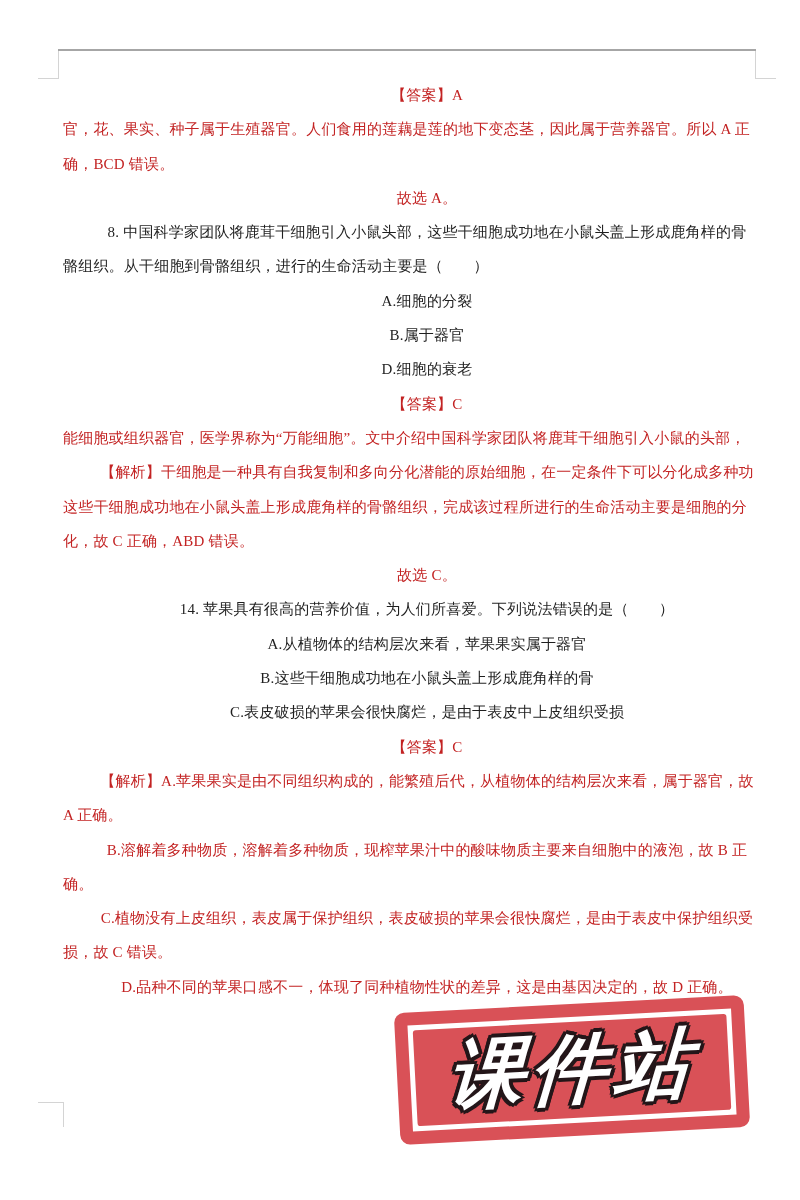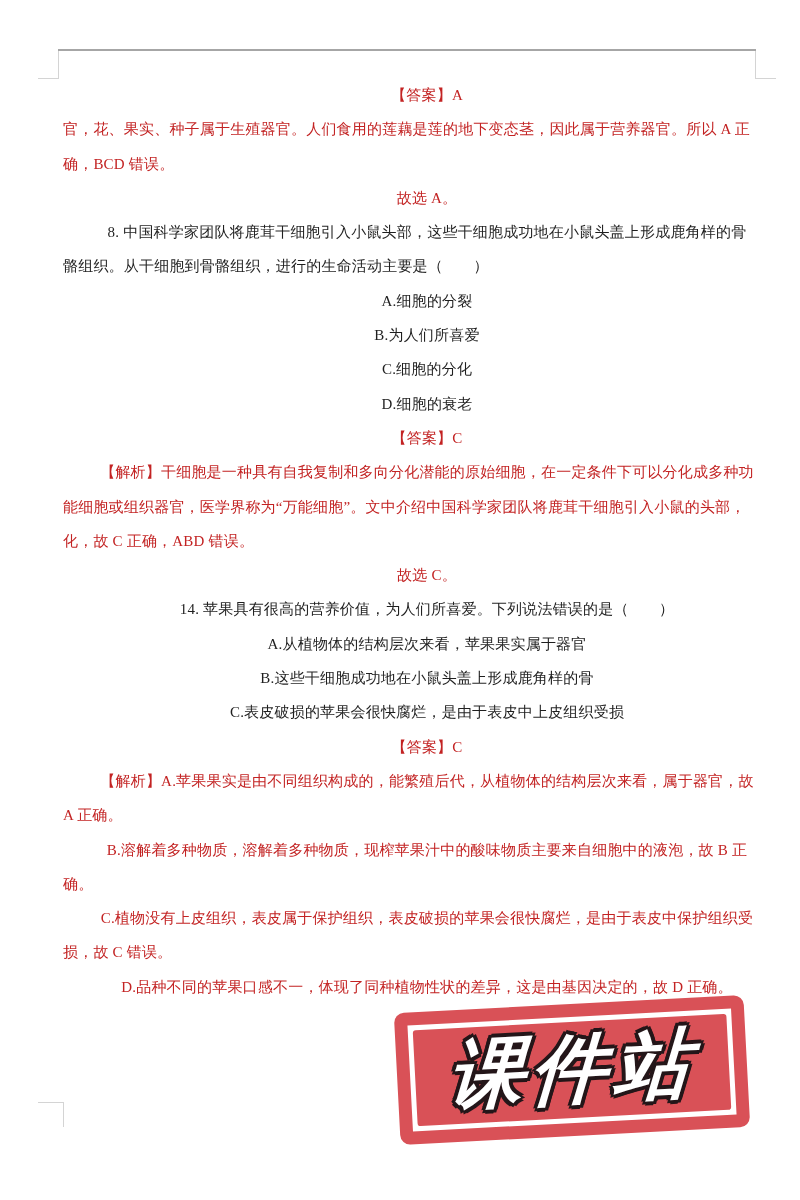--- a/index.html
+++ b/index.html
@@ -110,26 +110,26 @@
   <div class="mark m-bl-v"></div>
 
   <div class="text-flow">
       <div class="line red indent">【答案】A</div>
       <div class="line red">官，花、果实、种子属于生殖器官。人们食用的莲藕是莲的地下变态茎，因此属于营养器官。所以 A 正</div>
       <div class="line red">确，BCD 错误。</div>
       <div class="line red indent">故选 A。</div>
       <div class="line black indent">8. 中国科学家团队将鹿茸干细胞引入小鼠头部，这些干细胞成功地在小鼠头盖上形成鹿角样的骨</div>
       <div class="line black">骼组织。从干细胞到骨骼组织，进行的生命活动主要是（　　）</div>
       <div class="line black indent">A.细胞的分裂</div>
-      <div class="line black indent">B.为人们所喜爱</div>
-      <div class="line black indent">C.细胞的分化</div>
+      <div class="line black indent">B.属于器官</div>
       <div class="line black indent">D.细胞的衰老</div>
       <div class="line red indent">【答案】C</div>
+      <div class="line red">能细胞或组织器官，医学界称为“万能细胞”。文中介绍中国科学家团队将鹿茸干细胞引入小鼠的头部，</div>
       <div class="line red indent">【解析】干细胞是一种具有自我复制和多向分化潜能的原始细胞，在一定条件下可以分化成多种功</div>
-      <div class="line red">能细胞或组织器官，医学界称为“万能细胞”。文中介绍中国科学家团队将鹿茸干细胞引入小鼠的头部，</div>
+      <div class="line red">这些干细胞成功地在小鼠头盖上形成鹿角样的骨骼组织，完成该过程所进行的生命活动主要是细胞的分</div>
       <div class="line red">化，故 C 正确，ABD 错误。</div>
       <div class="line red indent">故选 C。</div>
       <div class="line black indent">14. 苹果具有很高的营养价值，为人们所喜爱。下列说法错误的是（　　）</div>
       <div class="line black indent">A.从植物体的结构层次来看，苹果果实属于器官</div>
       <div class="line black indent">B.这些干细胞成功地在小鼠头盖上形成鹿角样的骨</div>
       <div class="line black indent">C.表皮破损的苹果会很快腐烂，是由于表皮中上皮组织受损</div>
       <div class="line red indent">【答案】C</div>
       <div class="line red indent">【解析】A.苹果果实是由不同组织构成的，能繁殖后代，从植物体的结构层次来看，属于器官，故</div>
       <div class="line red">A 正确。</div>
       <div class="line red indent">B.溶解着多种物质，溶解着多种物质，现榨苹果汁中的酸味物质主要来自细胞中的液泡，故 B 正</div>

